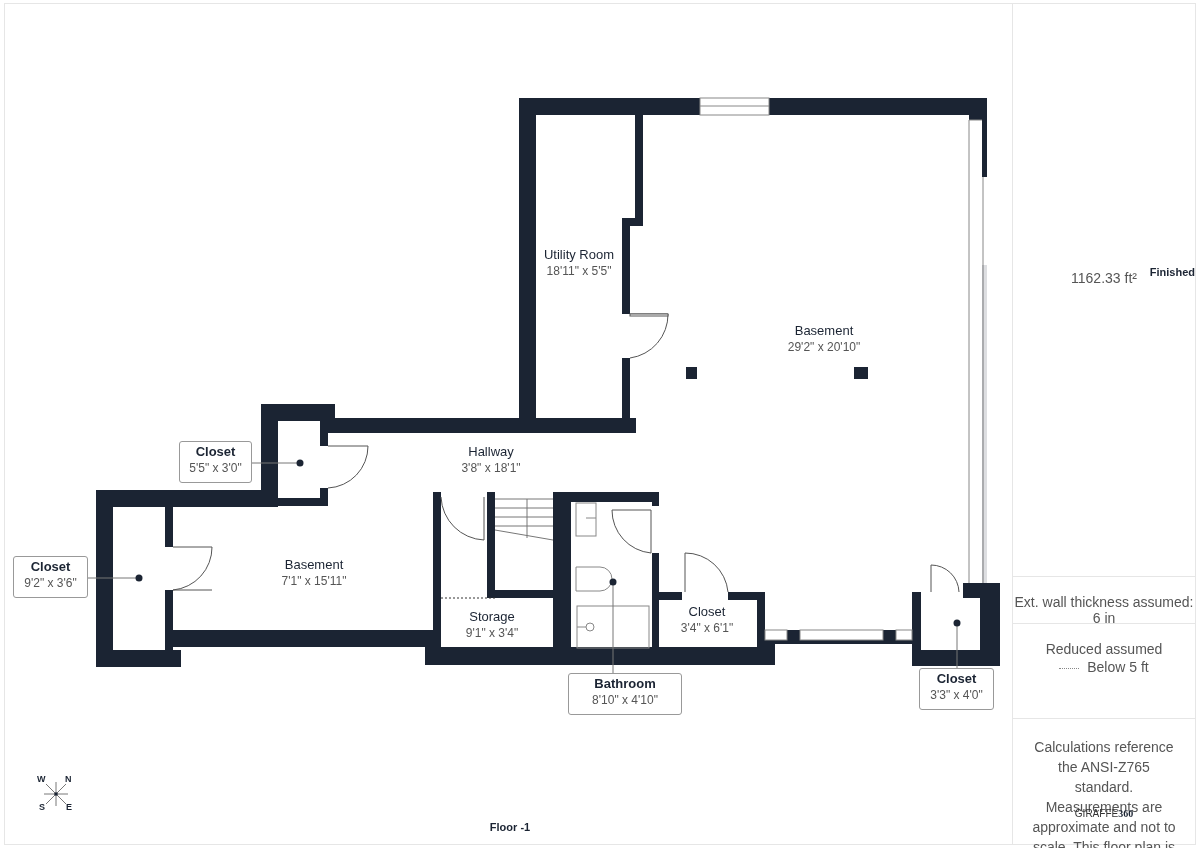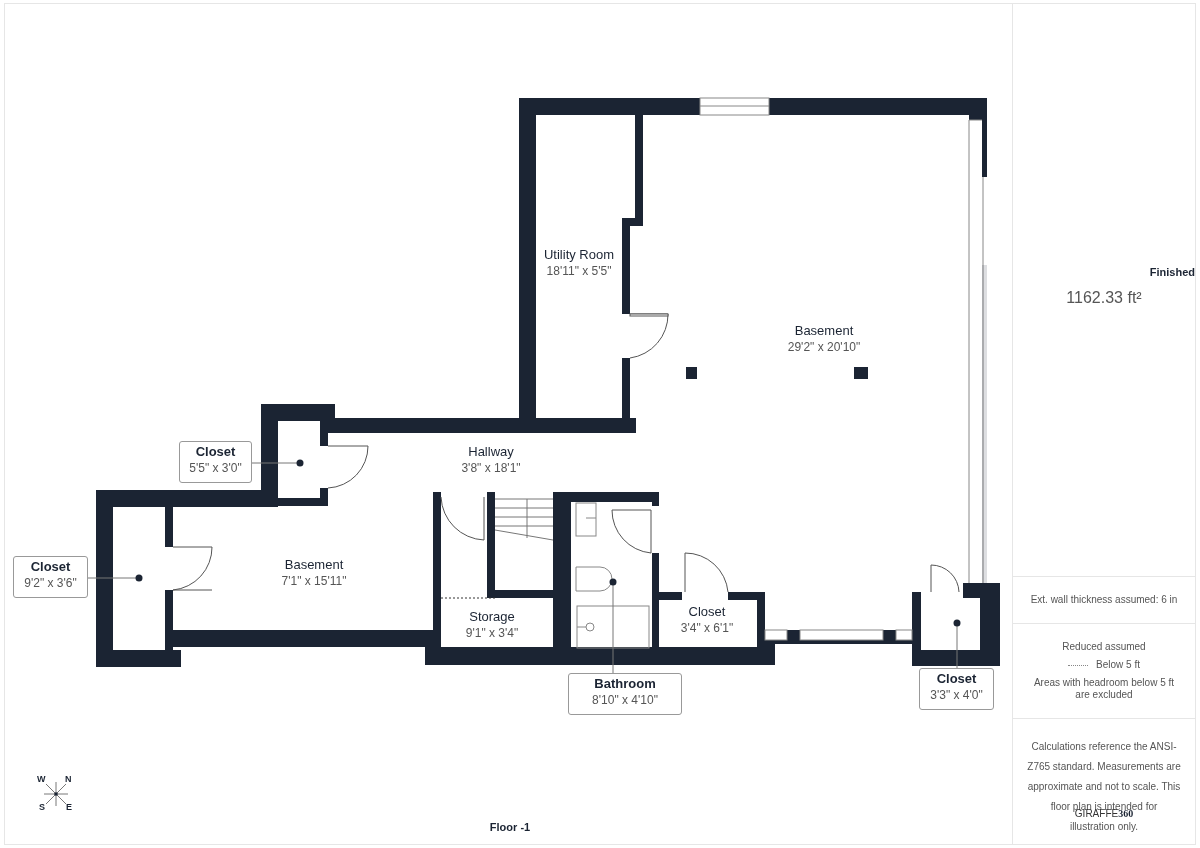--- a/index.html
+++ b/index.html
@@ -1,19 +1,19 @@
 <!DOCTYPE html>
 <html><head>
 <meta charset="utf-8">
 <style>
   html, body { margin:0; padding:0; background:#ffffff; }
   body { width:1200px; height:848px; position:relative; overflow:hidden; font-family:"Liberation Sans", sans-serif; }
   .frame { position:absolute; left:4px; top:3px; width:1192px; height:842px; border-top:1px solid #e6e6e6; border-left:1px solid #e6e6e6; border-bottom:1px solid #e6e6e6; box-sizing:border-box; }
   .sidebar { position:absolute; left:1012px; top:3px; width:184px; height:842px; border-left:1px solid #e6e6e6; border-right:1px solid #e6e6e6; border-bottom:1px solid #e6e6e6; border-top:1px solid #e6e6e6; box-sizing:border-box; }
-  .sb-sec { position:absolute; left:0; width:100%; text-align:center; color:#555; font-size:10px; }
+  .sb-sec { position:absolute; left:0; width:100%; text-align:center; color:#555; font-size:14px; }
   .sb-divider { position:absolute; left:0; width:100%; height:1px; background:#e6e6e6; }
   .plan { position:absolute; left:0; top:0; }
   .lbl { position:absolute; text-align:center; white-space:nowrap; transform:translateX(-50%); }
   .lbl .name { font-weight:normal; color:#1b2433; font-size:13px; line-height:16px; }
   .lbl .dim { color:#555; font-size:12px; line-height:16px; }
   .boxlbl { position:absolute; border:1px solid #999; border-radius:3px; background:#fff; text-align:center; padding:2px 6px; box-sizing:border-box; }
   .boxlbl .name { font-weight:bold; color:#1b2433; font-size:13px; line-height:16px; }
   .boxlbl .dim { color:#555; font-size:12px; line-height:16px; }
   .compass { position:absolute; left:34px; top:774px; width:44px; height:40px; }
   .compass span { position:absolute; font-size:9px; font-weight:bold; color:#1b2433; }
@@ -216,30 +216,29 @@
   <span style="left:3px; top:0px;">W</span>
   <span style="left:31px; top:0px;">N</span>
   <span style="left:5px; top:28px;">S</span>
   <span style="left:32px; top:28px;">E</span>
 </div>
 
 <div class="floor-title">Floor -1</div>
 
 <div class="sidebar">
   <div class="sb-sec" style="top:262px; font-size:11px; font-weight:bold; color:#1b2433;text-align:right;">Finished</div>
-  <div class="sb-sec" style="top:285px; font-size:16px;">1162.33 ft²</div>
+  <div class="sb-sec" style="top:266px; font-size:14px;">1162.33 ft²</div>
 
   <div class="sb-divider" style="top:572px;"></div>
   <div class="sb-sec" style="top:590px;">Ext. wall thickness assumed: 6 in</div>
   <div class="sb-divider" style="top:619px;"></div>
 
   <div class="sb-sec" style="top:637px;">Reduced assumed</div>
   <div class="sb-sec" style="top:655px;">
     <span style="display:inline-block; width:20px; border-top:1px dotted #888; vertical-align:middle; margin-right:8px;"></span><span>Below 5 ft</span>
   </div>
-  <div class="sb-sec" style="top:673px; padding:0 18px; box-sizing:border-box; line-height:12px;">Areas with headroom below 5 ft are excluded</div>
   <div class="sb-divider" style="top:714px;"></div>
 
   <div class="sb-sec" style="top:733px; padding:0 14px; box-sizing:border-box; line-height:20px;">Calculations reference the ANSI-Z765 standard. Measurements are approximate and not to scale. This floor plan is intended for illustration only.</div>
   <div class="sb-sec" style="top:804px; font-size:10px; color:#333;">
     <span>GIRAFFE</span><span style="font-weight:bold; color:#1b2433;font-family:Liberation Serif, serif;">360</span>
   </div>
 </div>
 
 </body></html>

